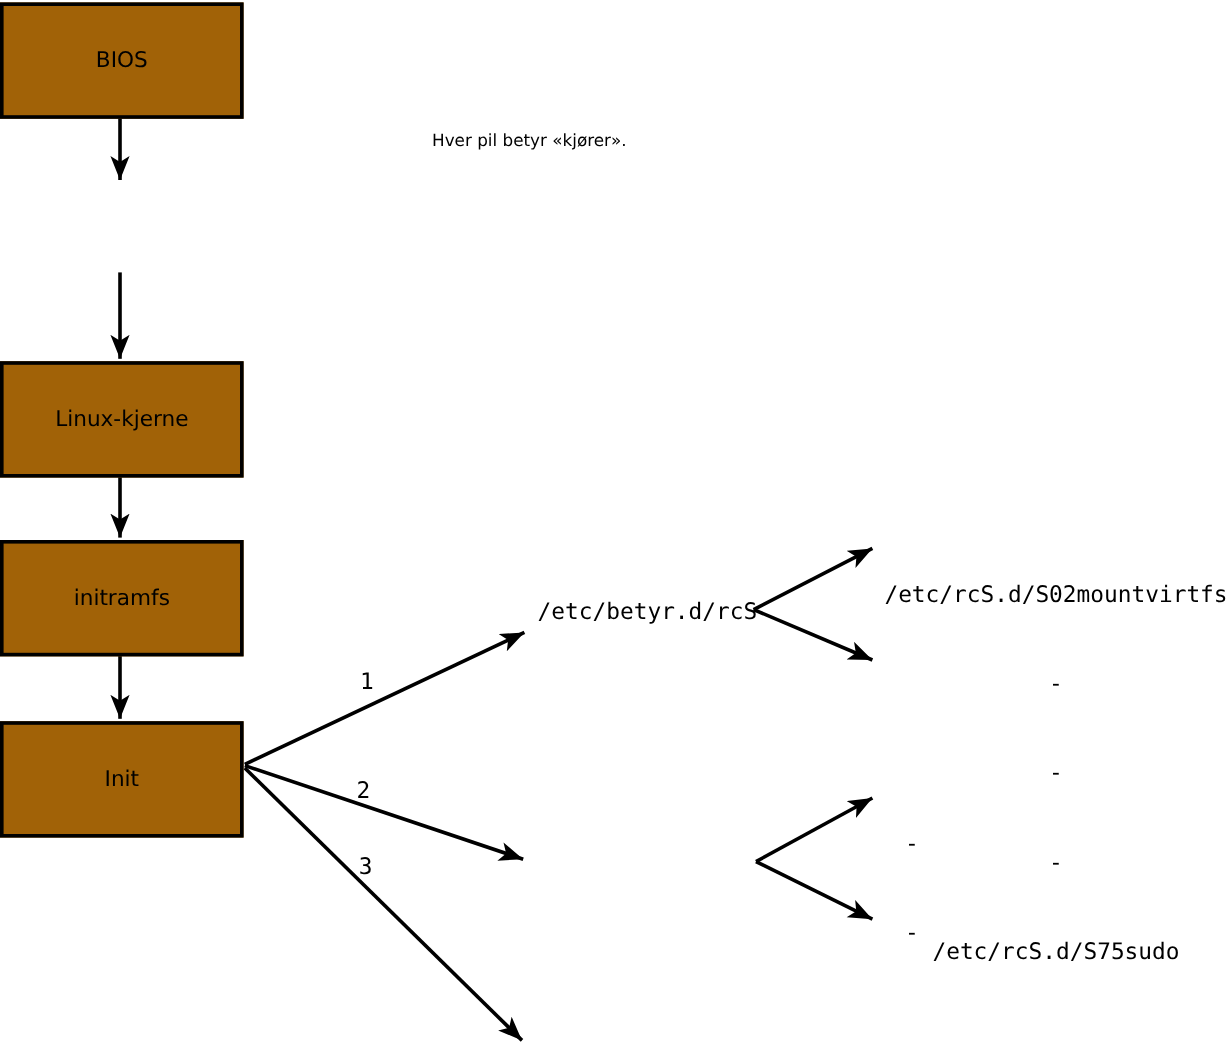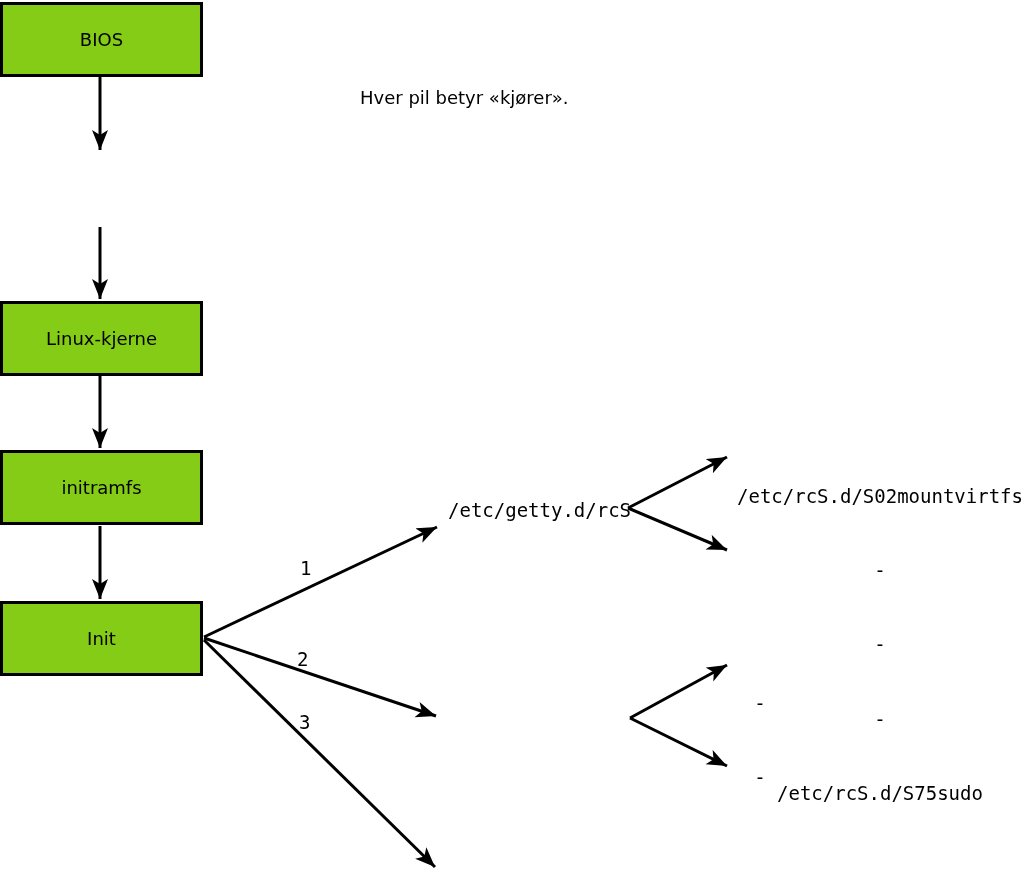--- a/index.html
+++ b/index.html
@@ -19,35 +19,35 @@
   .arrows {
     position: absolute;
     inset: 0;
     width: 1024px;
     height: 875px;
   }
   .box {
     position: absolute;
     left: 0;
     width: 203px;
-    height: 75px;
+    height: 97px;
     box-sizing: border-box;
     border: 3px solid #000000;
-    background: #84cc16;
+    background: #a16207;
     display: flex;
     align-items: center;
     justify-content: center;
     font-size: 18px;
     line-height: 1;
   }
   .caption {
     position: absolute;
     left: 360px;
-    top: 88px;
-    font-size: 18px;
+    top: 108px;
+    font-size: 14px;
     line-height: 20px;
     white-space: pre;
   }
   .mono {
     position: absolute;
     font-family: "DejaVu Sans Mono", "Liberation Mono", monospace;
     font-size: 19px;
     line-height: 22px;
     white-space: pre;
   }
@@ -100,21 +100,21 @@
     <span>Init</span>
   </div>
   <div class="box" style="top:450px">
     <span>initramfs</span>
   </div>
 
   <div class="mono" style="left:300px; top:557px">1</div>
   <div class="mono" style="left:297px; top:648px">2</div>
   <div class="mono" style="left:299px; top:711px">3</div>
 
-  <div class="mono" style="left:448px; top:499px">/etc/getty.d/rcS</div>
+  <div class="mono" style="left:448px; top:499px">/etc/betyr.d/rcS</div>
 
   <div class="mono list" style="left:737px; top:434px">
     <div>/etc/rcS.d/S02mountvirtfs</div>
     <div>-</div>
     <div>-</div>
     <div>-</div>
     <div>/etc/rcS.d/S75sudo</div>
   </div>
 
 

